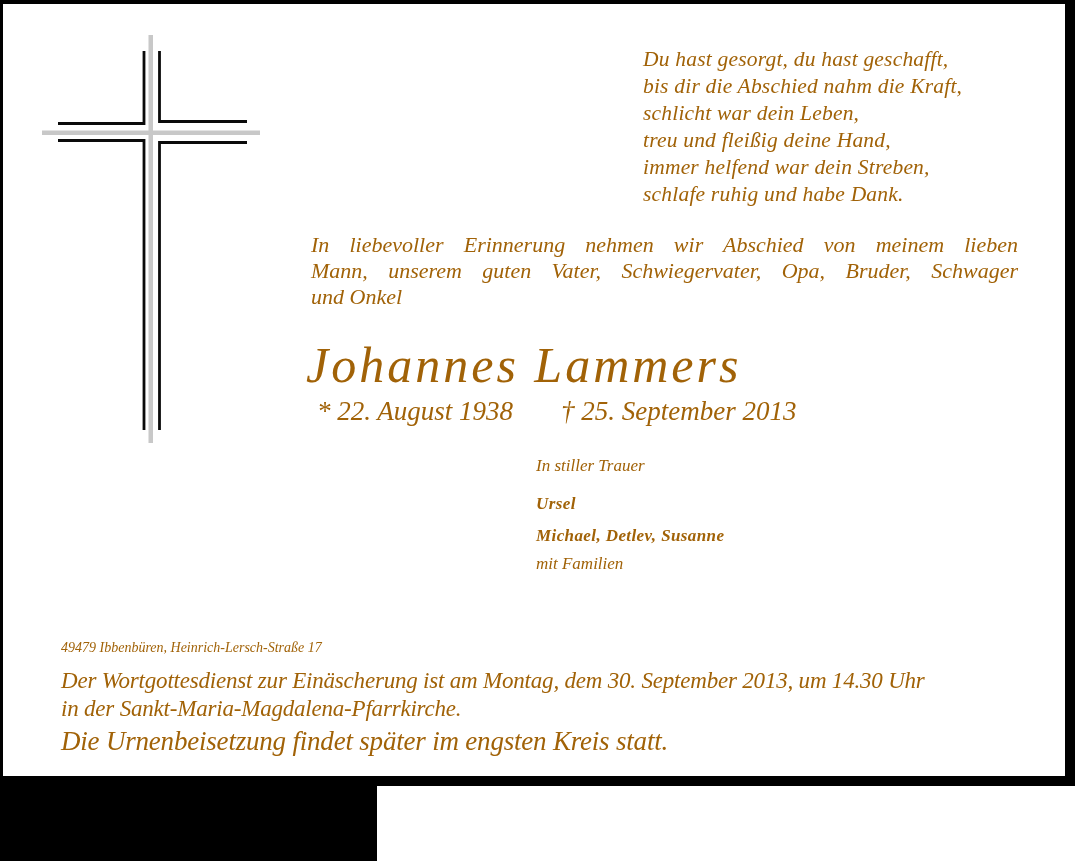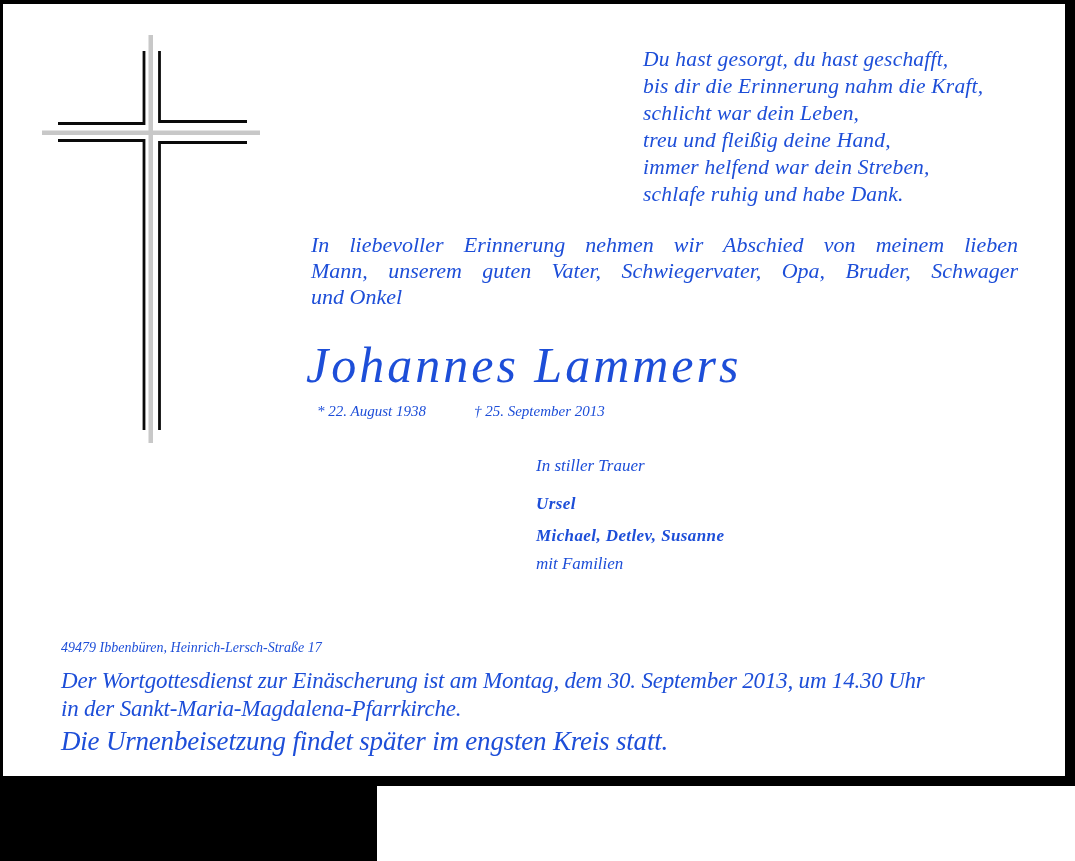--- a/index.html
+++ b/index.html
@@ -1,20 +1,20 @@
 <!DOCTYPE html>
 <html><head>
 <meta charset="utf-8">
 <style>
   * { margin:0; padding:0; box-sizing:border-box; }
   html,body { background:#ffffff; }
   body { font-family:"Liberation Serif", serif; }
   .page {
     position:relative; width:1075px; height:861px; background:#ffffff;
-    overflow:hidden; color:#1d4ed8;
+    overflow:hidden; color:#a16207;
   }
   .card {
     position:absolute; left:0; top:0; width:1075px; height:786px;
     background:#fff;
     border-top:4px solid #000; border-left:3px solid #000;
     border-right:10px solid #000; border-bottom:10px solid #000;
   }
   .card > * { position:absolute; }
   .cross-svg { left:37px; top:29px; width:222px; height:412px; }
   .poem {
@@ -24,21 +24,21 @@
   .memorial {
     left:308px; top:228px; width:707px; font-style:italic; font-size:22px;
     line-height:26px;
   }
   .jline { text-align:justify; text-align-last:justify; }
   .deceased-name {
     left:303px; top:332px; font-style:italic; font-weight:normal;
     font-size:50px; line-height:58px; letter-spacing:3px; white-space:nowrap;text-align:right;
   }
   .dates {
-    left:314px; top:394px; font-style:italic; font-size:15px;
+    left:314px; top:394px; font-style:italic; font-size:27px;
     line-height:26px; white-space:nowrap;
   }
   .dates .death { margin-left:48px; }
   .m-line { left:533px; font-style:italic; font-size:17px; line-height:25px; white-space:nowrap; }
   .m-intro  { top:449px; }
   .m-wife   { top:487px; }
   .m-child  { top:519px; }
   .m-fam    { top:547px; }
   .m-other  { top:577px; }
   .bold { font-weight:bold; letter-spacing:0.4px; }
@@ -72,21 +72,21 @@
       <rect x="2" y="97.5" width="218" height="4.5" fill="#c8c8c8"></rect>
 
       <path d="M 104 18 V 90.5 H 18" fill="none" stroke="#0a0a0a" stroke-width="2.8"></path>
       <path d="M 119.5 18 V 88.5 H 207" fill="none" stroke="#0a0a0a" stroke-width="2.8"></path>
       <path d="M 18 107.5 H 104 V 397" fill="none" stroke="#0a0a0a" stroke-width="2.8"></path>
       <path d="M 207 109.5 H 119.5 V 397" fill="none" stroke="#0a0a0a" stroke-width="2.8"></path>
     </svg>
 
     <div class="poem">
       <div>Du hast gesorgt, du hast geschafft,</div>
-      <div>bis dir die Erinnerung nahm die Kraft,</div>
+      <div>bis dir die Abschied nahm die Kraft,</div>
       <div>schlicht war dein Leben,</div>
       <div>treu und fleißig deine Hand,</div>
       <div>immer helfend war dein Streben,</div>
       <div>schlafe ruhig und habe Dank.</div>
     </div>
 
     <div class="memorial">
       <div class="jline">In liebevoller Erinnerung nehmen wir Abschied von meinem lieben</div>
       <div class="jline">Mann, unserem guten Vater, Schwiegervater, Opa, Bruder, Schwager</div>
       <div>und Onkel</div>

